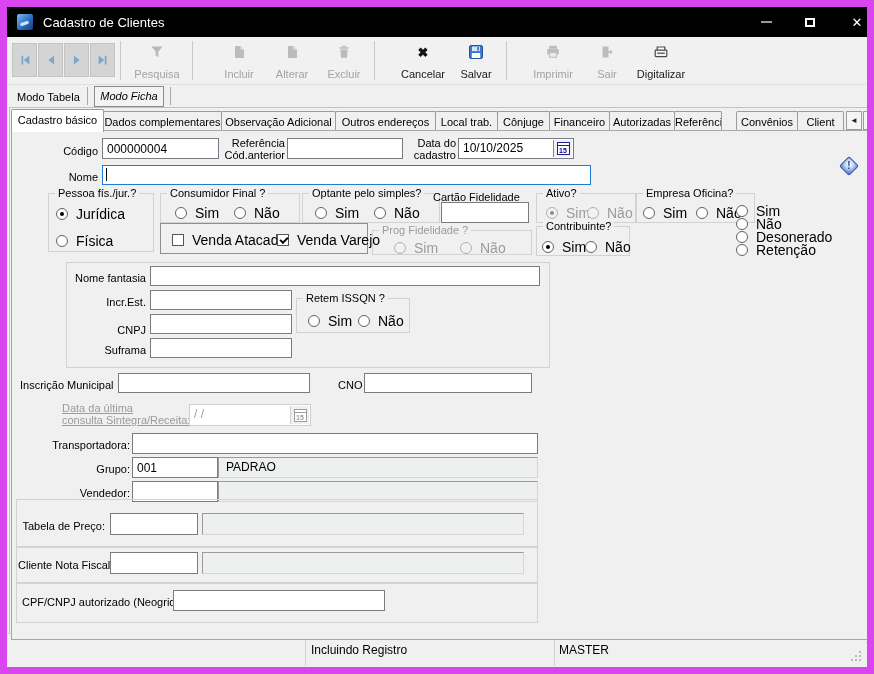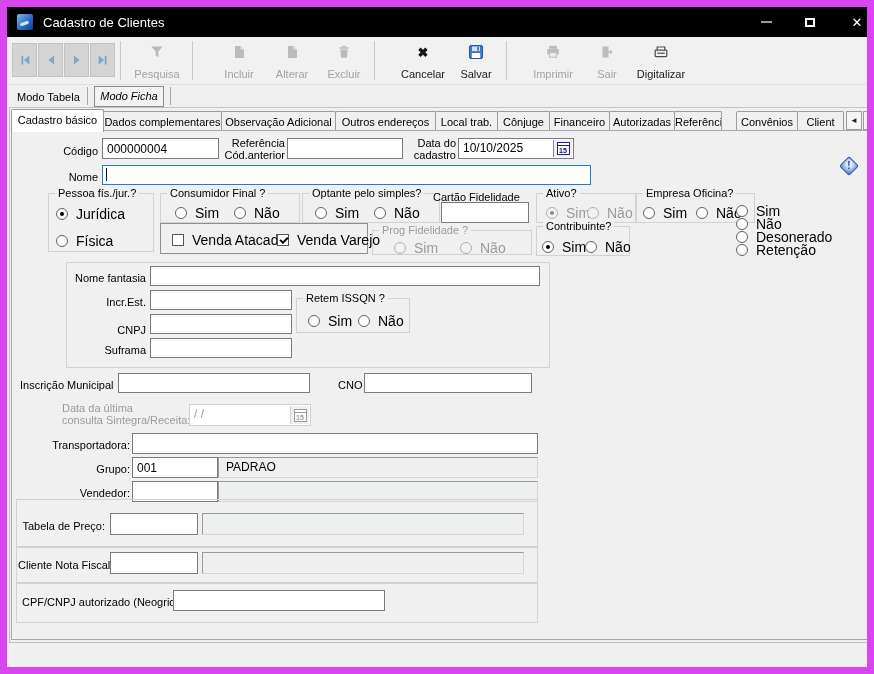--- a/index.html
+++ b/index.html
@@ -30,21 +30,21 @@
   .mode-sep{position:absolute;top:80px;width:1px;height:18px;background:#a8a8a8;}
   .outer-page{position:absolute;left:2px;top:100px;width:869px;height:536px;border:1px solid #c2c2c2;box-sizing:border-box;}
   
   .ptab{position:absolute;top:104px;height:20px;box-sizing:border-box;border:1px solid #9c9c9c;border-bottom:none;border-radius:2px 2px 0 0;background:#f0f0f0;font-size:11px;text-align:center;padding-top:4px;overflow:hidden;white-space:nowrap;z-index:3;}
   .ptab.active{top:102px;height:23px;background:#fff;z-index:6;}
   .tab-scroll{position:absolute;top:104px;width:16px;height:19px;background:#f5f5f5;border:1px solid #9c9c9c;box-sizing:border-box;font-size:8px;text-align:center;line-height:17px;color:#222;z-index:6;}
   
   .tab-page{position:absolute;left:4px;top:123px;width:866px;height:510px;background:#f0f0f0;border:1px solid #a6a6a6;box-sizing:border-box;z-index:4;}
   .lbl{position:absolute;font-size:11px;color:#000;white-space:nowrap;line-height:12px;}
   .lbl.r{text-align:right;}
-  .lbl.dim{color:#9b9b9b;}
+  .lbl.dim{color:#9b9b9b;text-decoration:underline;}
   .inp{position:absolute;box-sizing:border-box;background:#fff;border:1px solid #767c82;font:12px "Liberation Sans",sans-serif;padding:2px 4px;color:#000;outline:none;}
   .inp.focus{border:1px solid #1d7cd6;}
   .inp.dis{border-color:#cfcfcf;color:#9b9b9b;}
   .ro{position:absolute;box-sizing:border-box;background:#eef0f0;border:1px solid;border-color:#9a9a9a #d6d6d6 #d6d6d6 #9a9a9a;font-size:12px;padding:2px 7px;color:#000;line-height:15px;}
   .caret{position:absolute;width:1px;height:13px;background:#000;}
   .gbox{position:absolute;box-sizing:border-box;border:1px solid #d2d2d2;}
   .gbox.darkb{border-color:#8f8f8f;}
   .gbox .legend{position:absolute;top:-7px;left:6px;background:#f0f0f0;padding:0 3px;font-size:11px;white-space:nowrap;line-height:13px;}
   .gbox .legend.dim{color:#9b9b9b;}
   .opt{position:absolute;display:flex;align-items:center;gap:8px;font-size:14px;white-space:nowrap;}
@@ -432,14 +432,21 @@
     <div class="gbox" style="left:4px;top:416px;width:522px;height:36px"></div>
     <div class="lbl" style="left:6px;top:428px">Cliente Nota Fiscal:</div>
     <input class="inp" style="left: 98px; top: 421px; width: 88px; height: 22px;" value="">
     <div class="ro" style="left:190px;top:421px;width:322px;height:22px"></div>
 
     <div class="gbox" style="left:4px;top:452px;width:522px;height:40px"></div>
     <div class="lbl" style="left:10px;top:465px">CPF/CNPJ autorizado (Neogrid):</div>
     <input class="inp" style="left: 161px; top: 459px; width: 212px; height: 21px;" value="">
   </div>
 
+  <div class="statusbar">
+    <div class="sb-sep" style="left:297px"></div>
+    <div class="sb-sep" style="left:546px"></div>
+    <div class="sb-text" style="left:303px">Incluindo Registro</div>
+    <div class="sb-text" style="left:551px">MASTER</div>
+    <div class="grip"></div>
+  </div>
 
 </div>
 
 </body></html>

